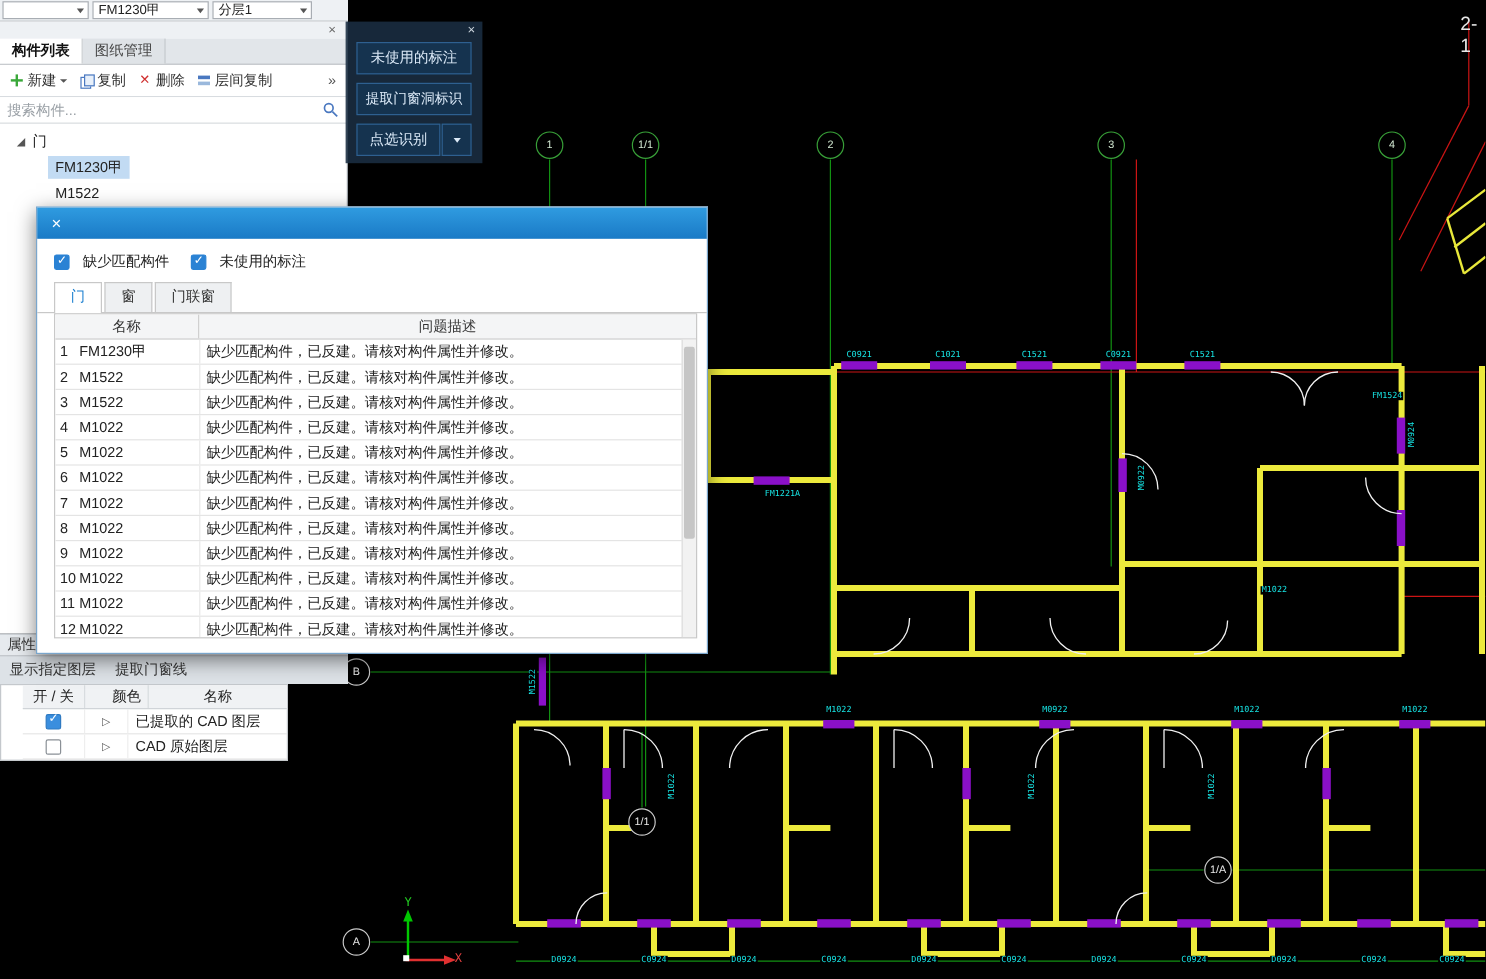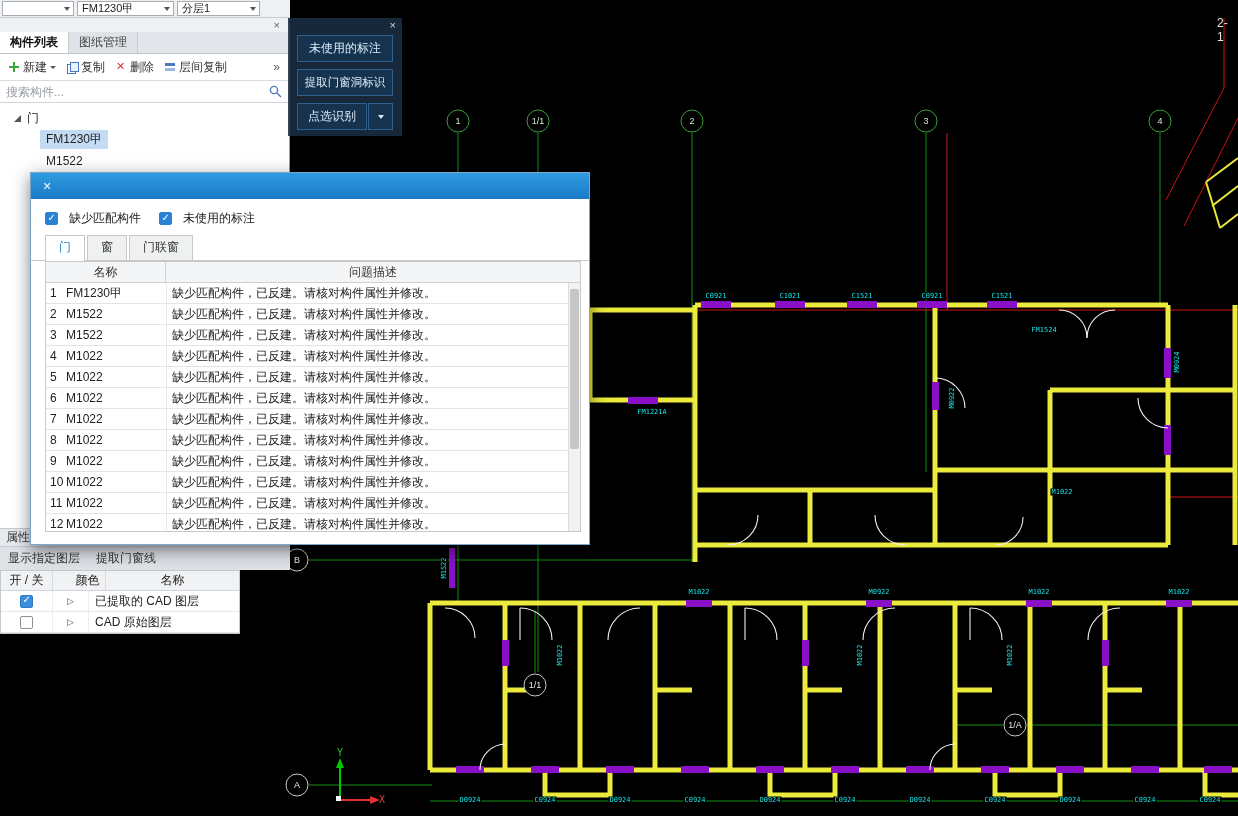--- a/index.html
+++ b/index.html
@@ -11,21 +11,21 @@
   #cad svg { position:absolute; left:0; top:0; }
   #cad-labels { position:absolute; inset:0; }
   .cadtext { position:absolute; transform:translate(-50%,-50%); font-family:"DejaVu Sans Mono",monospace;
              font-size:7px; color:#17e3e3; background:#000; padding:0 1px; white-space:nowrap; line-height:1; }
   .cadtext.rot { transform:translate(-50%,-50%) rotate(-90deg); }
   .bubble { position:absolute; transform:translate(-50%,-50%); width:23px; height:23px; border-radius:50%;
             display:flex; align-items:center; justify-content:center; font-size:9px; background:#000; line-height:1; }
   .bubble.green { border:1px solid #38a038; color:#d2e8d2; }
   .bubble.white { border:1px solid #c8c8c8; color:#e8e8e8; }
   .corner-label { position:absolute; left:1224px; top:30px; transform:translate(-50%,-50%);
-                  color:#e8e8e8; font-size:12px; }
+                  color:#e8e8e8; font-size:16px; }
 
   
   #topbar { position:absolute; left:0; top:0; width:290px; height:18px; background:#eef1f4;
             border-bottom:1px solid #c8ccd0; display:flex; align-items:center; gap:3px; padding:1px 2px; z-index:10; }
   .combo { height:15px; background:#fff; border:1px solid #a8adb3; display:flex; align-items:center;
            font-size:11px; padding:0 3px 0 4px; color:#222; }
   .combo .ctext { flex:1; overflow:hidden; white-space:nowrap; }
   .caret { width:0; height:0; border-left:3.5px solid transparent; border-right:3.5px solid transparent;
            border-top:4px solid #555; margin-left:3px; flex:none; }
   #combo1 { width:72px; } #combo2 { width:97px; } #combo3 { width:83px; }
@@ -65,21 +65,21 @@
   .tree-item.selected .lbl { background:#c2dbf3; }
 
   
   #propsbar { position:absolute; left:0; top:528px; width:290px; height:18px; background:#e6eaee;
               border-top:1px solid #c6cbd0; z-index:10; font-size:12px; color:#333;
               display:flex; align-items:center; padding:0 6px; }
   #layerbtns { position:absolute; left:0; top:546px; width:290px; height:24px; background:#dde2e7;
                border-top:1px solid #c6cbd0; z-index:10; display:flex; align-items:center; gap:16px;
                padding:0 8px; font-size:12px; color:#333; }
   #layerstable { position:absolute; left:0; top:570px; width:240px; z-index:10; background:#fff;
-                 border:1px solid #c4c8cc; font-size:12px; color:#222; }
+                 border:1px solid #c4c8cc; font-size:12px; color:#222;padding-left:18px; }
   .lhead { display:flex; height:20px; background:#f0f2f4; border-bottom:1px solid #d0d4d8; }
   .lhead div { display:flex; align-items:center; justify-content:center; border-right:1px solid #d8dcdf; }
   .lh1 { width:52px; } .lh2 { width:36px;margin-left:17px; } .lh3 { flex:1; border-right:none !important; }
   .lrow { display:flex; height:21px; border-bottom:1px solid #e6e6e6; align-items:center; }
   .lc { display:flex; align-items:center; height:100%; }
   .lc1 { width:52px; justify-content:center; border-right:1px solid #eee; }
   .lc2 { width:36px; justify-content:center; border-right:1px solid #eee; }
   .lc3 { flex:1; padding-left:6px; }
   .cb { width:13px; height:13px; border:1px solid #8a9096; background:#fff; position:relative; border-radius:2px; }
   .cb.checked { background:#3a8ede; border-color:#2f7ac2; }
@@ -278,21 +278,21 @@
         <span class="bubble green" style="left: 1160px; top: 121px;">4</span>
         <span class="bubble white" style="left: 297px; top: 560px;">B</span>
         <span class="bubble white" style="left: 297px; top: 785px;">A</span>
         <span class="bubble white" style="left: 1015px; top: 725px;">1/A</span>
         <span class="bubble white" style="left: 535px; top: 685px;">1/1</span>
         <span class="cadtext" style="left: 716px; top: 296px;">C0921</span>
         <span class="cadtext" style="left: 790px; top: 296px;">C1021</span>
         <span class="cadtext" style="left: 862px; top: 296px;">C1521</span>
         <span class="cadtext" style="left: 932px; top: 296px;">C0921</span>
         <span class="cadtext" style="left: 1002px; top: 296px;">C1521</span>
-        <span class="cadtext" style="left: 1044px; top: 330px;">FM1524</span>
+        <span class="cadtext" style="left: 1156px; top: 330px;">FM1524</span>
         <span class="cadtext rot" style="left: 952px; top: 398px;">M0922</span>
         <span class="cadtext" style="left: 1062px; top: 492px;">M1022</span>
         <span class="cadtext rot" style="left: 1177px; top: 362px;">M0924</span>
         <span class="cadtext" style="left: 652px; top: 412px;">FM1221A</span>
         <span class="cadtext rot" style="left: 444px; top: 568px;">M1522</span>
         <span class="cadtext" style="left: 699px; top: 592px;">M1022</span>
         <span class="cadtext" style="left: 879px; top: 592px;">M0922</span>
         <span class="cadtext" style="left: 1039px; top: 592px;">M1022</span>
         <span class="cadtext" style="left: 1179px; top: 592px;">M1022</span>
         <span class="cadtext rot" style="left: 560px; top: 655px;">M1022</span>

